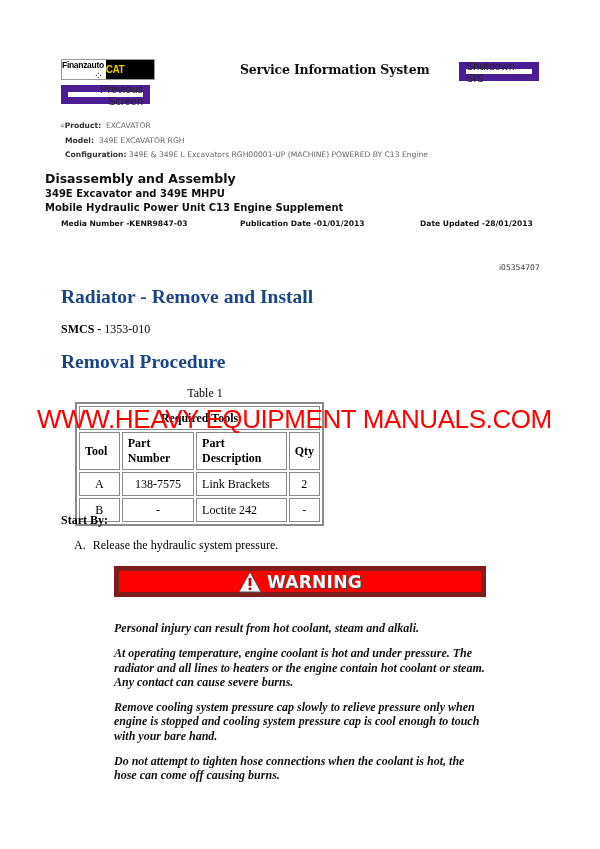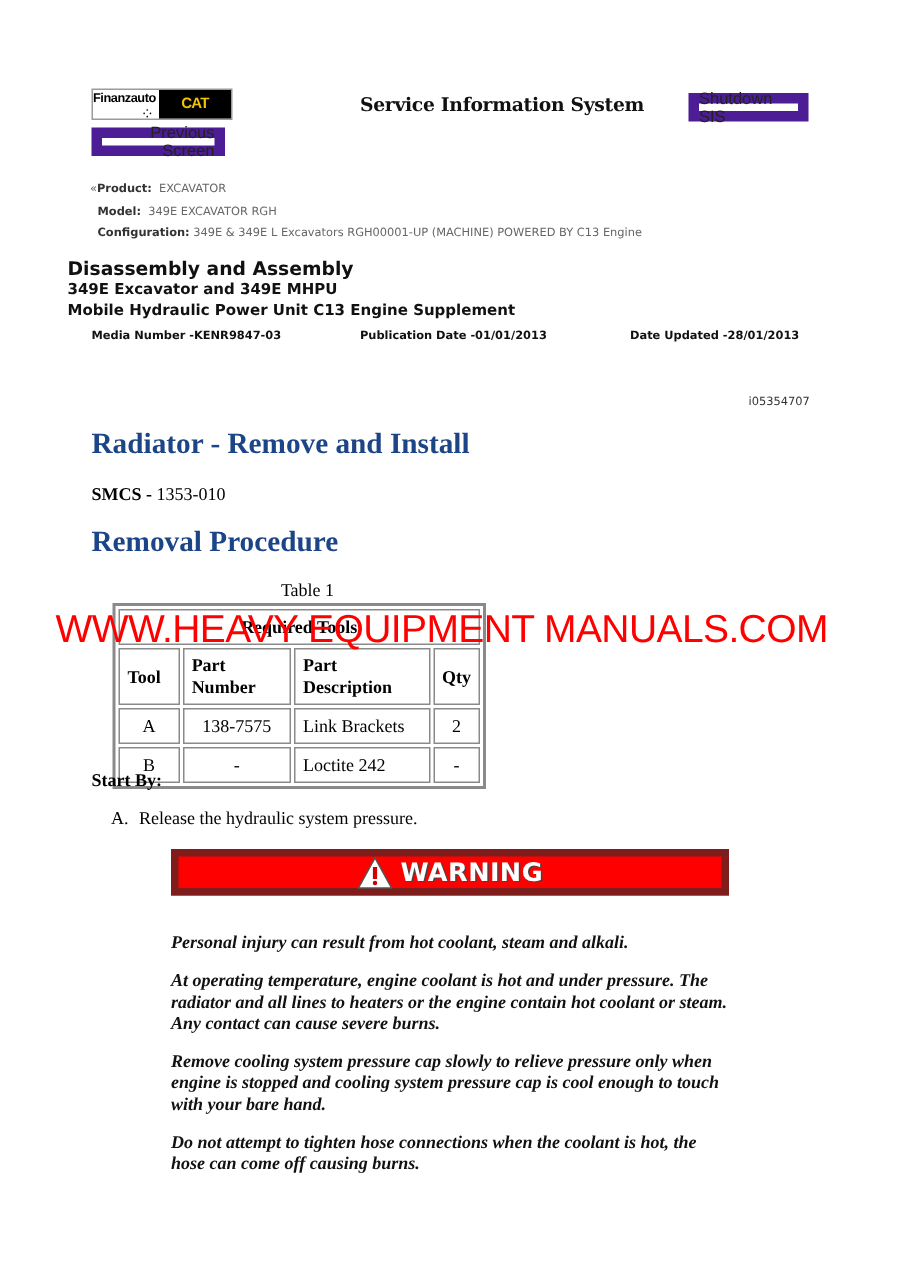--- a/index.html
+++ b/index.html
@@ -1,21 +1,21 @@
 <!DOCTYPE html>
 <html><head>
   <meta charset="utf-8">
   <style>
     html, body { margin: 0; padding: 0; background: #ffffff; }
     body { width: 600px; height: 849px; position: relative; overflow: hidden; font-family: "DejaVu Sans", sans-serif; color: #000; }
 
     .logo { position: absolute; left: 61px; top: 59px; width: 94px; height: 21px; border: 1px solid #9a9a9a; background: #fff; box-sizing: border-box; display: flex; align-items: center; }
     .logo-fin { flex: 1; font-family: "Liberation Sans", sans-serif; font-weight: bold; font-size: 8.5px; letter-spacing: -0.3px; text-align: right; padding-right: 2px; }
     .logo-dots { font-size: 7px; margin-right: 3px; color: #000; }
-    .logo-cat { width: 49px; height: 100%; background: #000; color: #fff; font-family: "Liberation Sans", sans-serif; font-weight: bold; font-size: 10px; display: flex; align-items: center; justify-content: center; letter-spacing: -0.5px; }
+    .logo-cat { width: 49px; height: 100%; background: #000; color: #fff; font-family: "Liberation Sans", sans-serif; font-weight: bold; font-size: 10px; display: flex; align-items: center; justify-content: flex-start; letter-spacing: -0.5px; }
     .logo-cat span { color: #f3c300; }
 
     .btn { position: absolute; background: #fff; border: 7px solid #4c1d95; font-family: "Liberation Sans", sans-serif; font-size: 11px; color: #222; display: flex; align-items: center; justify-content: center; box-sizing: border-box; }
     .btn-prev { left: 61px; top: 85px; width: 89px; height: 19px; text-align: right; }
     .btn-shutdown { left: 459px; top: 62px; width: 80px; height: 19px; }
 
     .sis-title { position: absolute; left: 240px; top: 62px; font-family: "DejaVu Serif", serif; font-weight: bold; font-size: 12.5px; letter-spacing: -0.2px; color: #111; }
 
     .crumbs { position: absolute; left: 60px; top: 119px; font-family: "DejaVu Sans", sans-serif; font-size: 7.6px; color: #666; line-height: 14.5px; }
     .crumbs .lbl { color: #333; font-weight: bold; }

